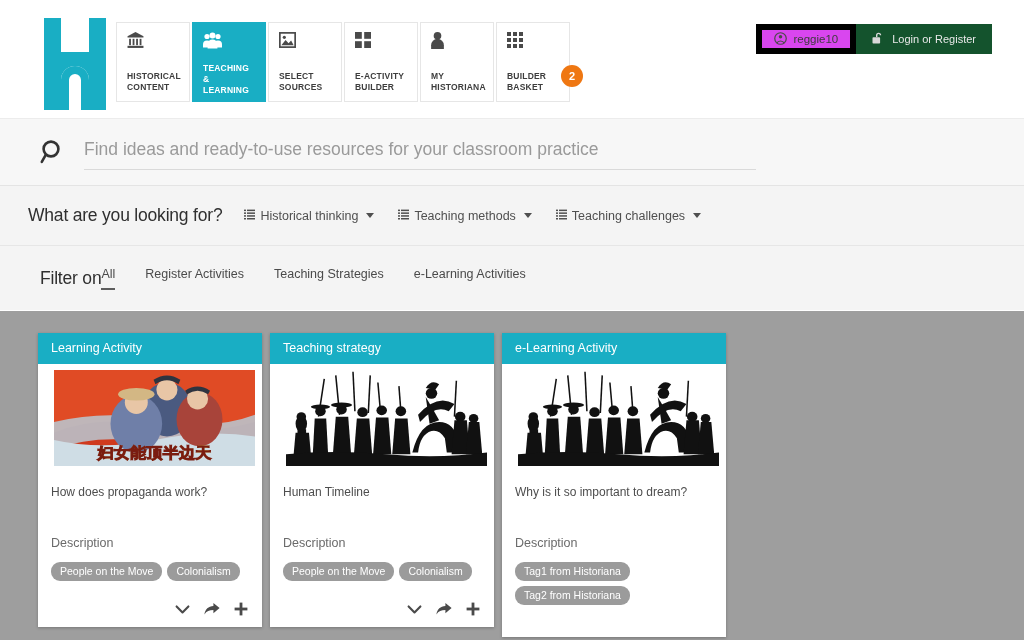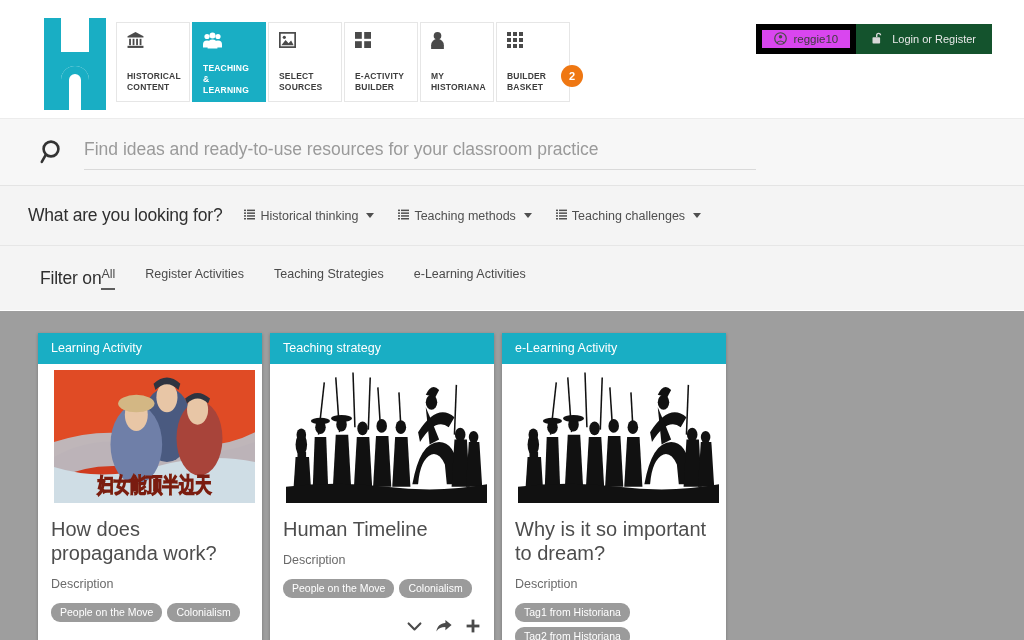--- a/index.html
+++ b/index.html
@@ -221,34 +221,34 @@
     display: flex;
     flex-direction: column;
   }
   .card-head {
     background: #19aec4;
     color: #ffffff;
     font-size: 12.5px;
     padding: 8px 12px 9px 13px;
   }
   .card-thumb {
-    height: 133px;
+    height: 96px;
     margin: 6px 7px 0 16px;
     overflow: hidden;
     background: #fff;
     position: relative;
   }
   .card-thumb svg, .card-thumb .poster { display: block; width: 100%; height: 100%; }
 
   .card-body { padding: 14px 13px 9px 13px; }
   .card-title {
-    font-size: 20px;
+    font-size: 12px;
     color: #4d4d4d;
     line-height: 24px;
-    margin-bottom: 12px;
+    margin-bottom: 32px;
   }
   .card-desc {
     font-size: 12.5px;
     color: #6a6a6a;
     margin-bottom: 12px;
   }
   .tags { display: flex; flex-wrap: wrap; gap: 5px; }
   .tags.stacked { flex-direction: row; align-items: flex-start; }
   .tag {
     background: #9b9b9b;

